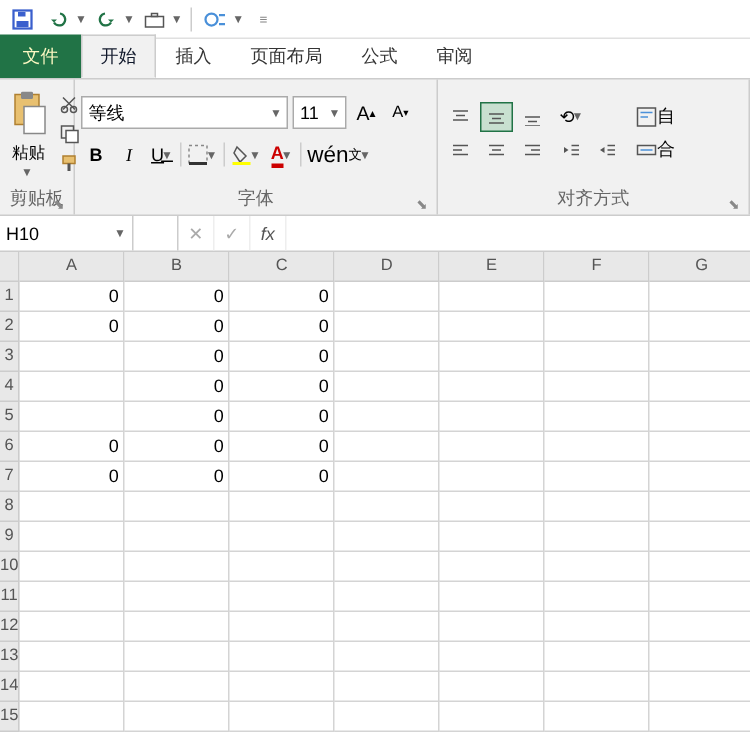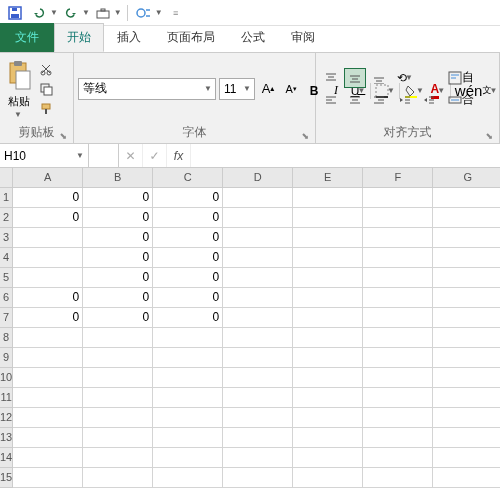--- a/index.html
+++ b/index.html
@@ -3,35 +3,35 @@
 <meta charset="utf-8">
 <style>
 *{box-sizing:border-box;margin:0;padding:0;font-family:"Microsoft YaHei",Arial,sans-serif;font-size:12px;}
 body{background:#fff;width:500px;height:500px;overflow:hidden;}
 .qat{height:26px;background:#fff;border-bottom:1px solid #e0e0e0;display:flex;align-items:center;padding:0 4px;gap:2px;}
 .qat .ic{width:22px;height:22px;display:flex;align-items:center;justify-content:center;cursor:pointer;}
 .qat .sep{width:1px;height:16px;background:#ccc;margin:0 3px;}
 .dd{font-size:8px;color:#666;margin-left:-2px;}
 .tabs{height:26px;display:flex;align-items:flex-end;background:#fff;}
 .tab{padding:5px 12px;color:#333;cursor:pointer;border:1px solid transparent;}
-.tab.file{background:#217346;color:#5eead4;padding:5px 14px;}
-.tab.active{border:1px solid #ccc;border-bottom:1px solid #f1f1f1;background:#f1f1f1;color:#0f766e;}
+.tab.file{background:#217346;color:#fef9c3;padding:5px 14px;}
+.tab.active{border:1px solid #ccc;border-bottom:1px solid #f1f1f1;background:#f1f1f1;color:#0f172a;}
 .ribbon{height:92px;background:#f1f1f1;border-top:1px solid #ccc;border-bottom:1px solid #ccc;display:flex;}
 .grp{border-right:1px solid #ccc;display:flex;flex-direction:column;padding:2px 4px 0 4px;}
 .grp-body{flex:1;display:flex;align-items:center;}
 .grp-label{text-align:center;font-size:11px;color:#666;padding:2px 0;position:relative;}
 .grp-label .launcher{position:absolute;right:2px;bottom:2px;font-size:9px;color:#888;}
 .paste-col{display:flex;flex-direction:column;align-items:center;gap:1px;}
 .paste-ic{width:30px;height:34px;cursor:pointer;display:flex;align-items:center;justify-content:center;}
 .mini-col{display:flex;flex-direction:column;gap:2px;margin-left:2px;}
 .mini-btn{width:20px;height:18px;cursor:pointer;display:flex;align-items:center;justify-content:center;}
 .font-top{display:flex;gap:3px;align-items:center;}
 .font-sel{border:1px solid #aaa;background:#fff;height:22px;padding:0 18px 0 4px;position:relative;font-size:12px;display:flex;align-items:center;min-width:0;}
 .font-sel .ar{position:absolute;right:3px;font-size:8px;color:#666;}
-.fs{display:flex;flex-direction:row;gap:3px;}
+.fs{display:flex;flex-direction:column;gap:3px;}
 .font-bot{display:flex;gap:2px;align-items:center;margin-top:4px;}
 .tb{min-width:20px;height:20px;display:flex;align-items:center;justify-content:center;cursor:pointer;padding:0 2px;}
 .align-grid{display:grid;grid-template-columns:repeat(3,22px);grid-template-rows:repeat(2,20px);gap:2px;}
 .ab{width:22px;height:20px;cursor:pointer;display:flex;align-items:center;justify-content:center;}
 .ab.sel{background:#c8e0d0;border:1px solid #217346;}
 .al-col{display:flex;flex-direction:column;gap:2px;margin-left:4px;}
 .al-row{display:flex;gap:2px;}
 .namebar{height:24px;border-bottom:1px solid #ccc;display:flex;align-items:center;}
 .namebox{width:89px;border-right:1px solid #ccc;height:100%;display:flex;align-items:center;padding:0 4px;position:relative;}
 .namebox .ar{position:absolute;right:4px;font-size:8px;color:#666;}
@@ -94,21 +94,21 @@
 <div class="tabs">
   <div class="tab file">文件</div>
   <div class="tab active">开始</div>
   <div class="tab">插入</div>
   <div class="tab">页面布局</div>
   <div class="tab">公式</div>
   <div class="tab">审阅</div>
 </div>
 
 <div class="ribbon">
-  <div class="grp" style="width:74px">
+  <div class="grp" style="width:50px">
     <div class="grp-body">
       <div class="paste-col">
         <div class="paste-ic">
             <svg width="26" height="30">
               <rect x="4" y="2" width="16" height="20" fill="#e8c070" stroke="#b08030"></rect>
               <rect x="8" y="0" width="8" height="5" rx="1" fill="#888"></rect>
               <rect x="10" y="10" width="14" height="18" fill="#fff" stroke="#888"></rect>
             </svg>
           </div>
         <div style="font-size:11px;cursor:pointer">粘贴</div>

